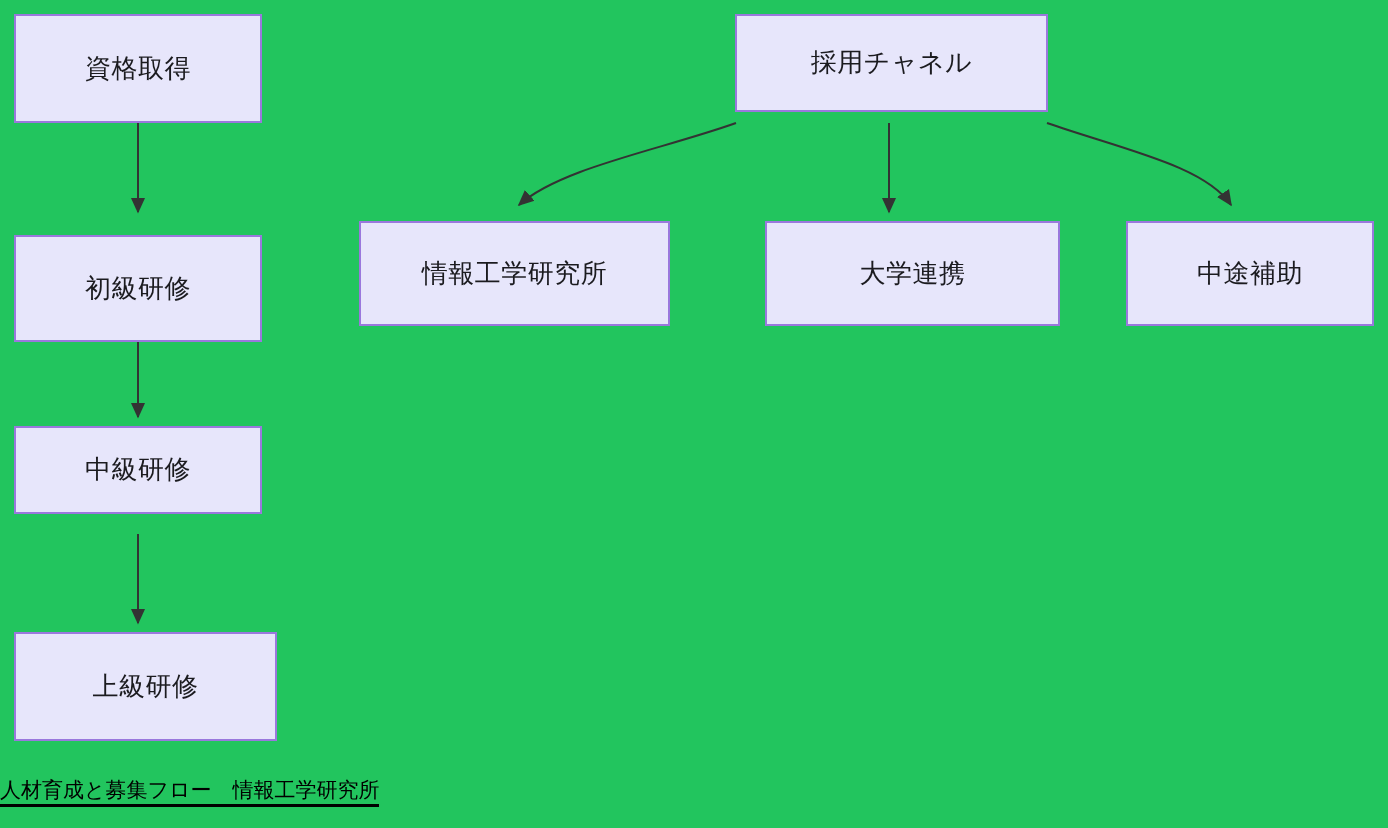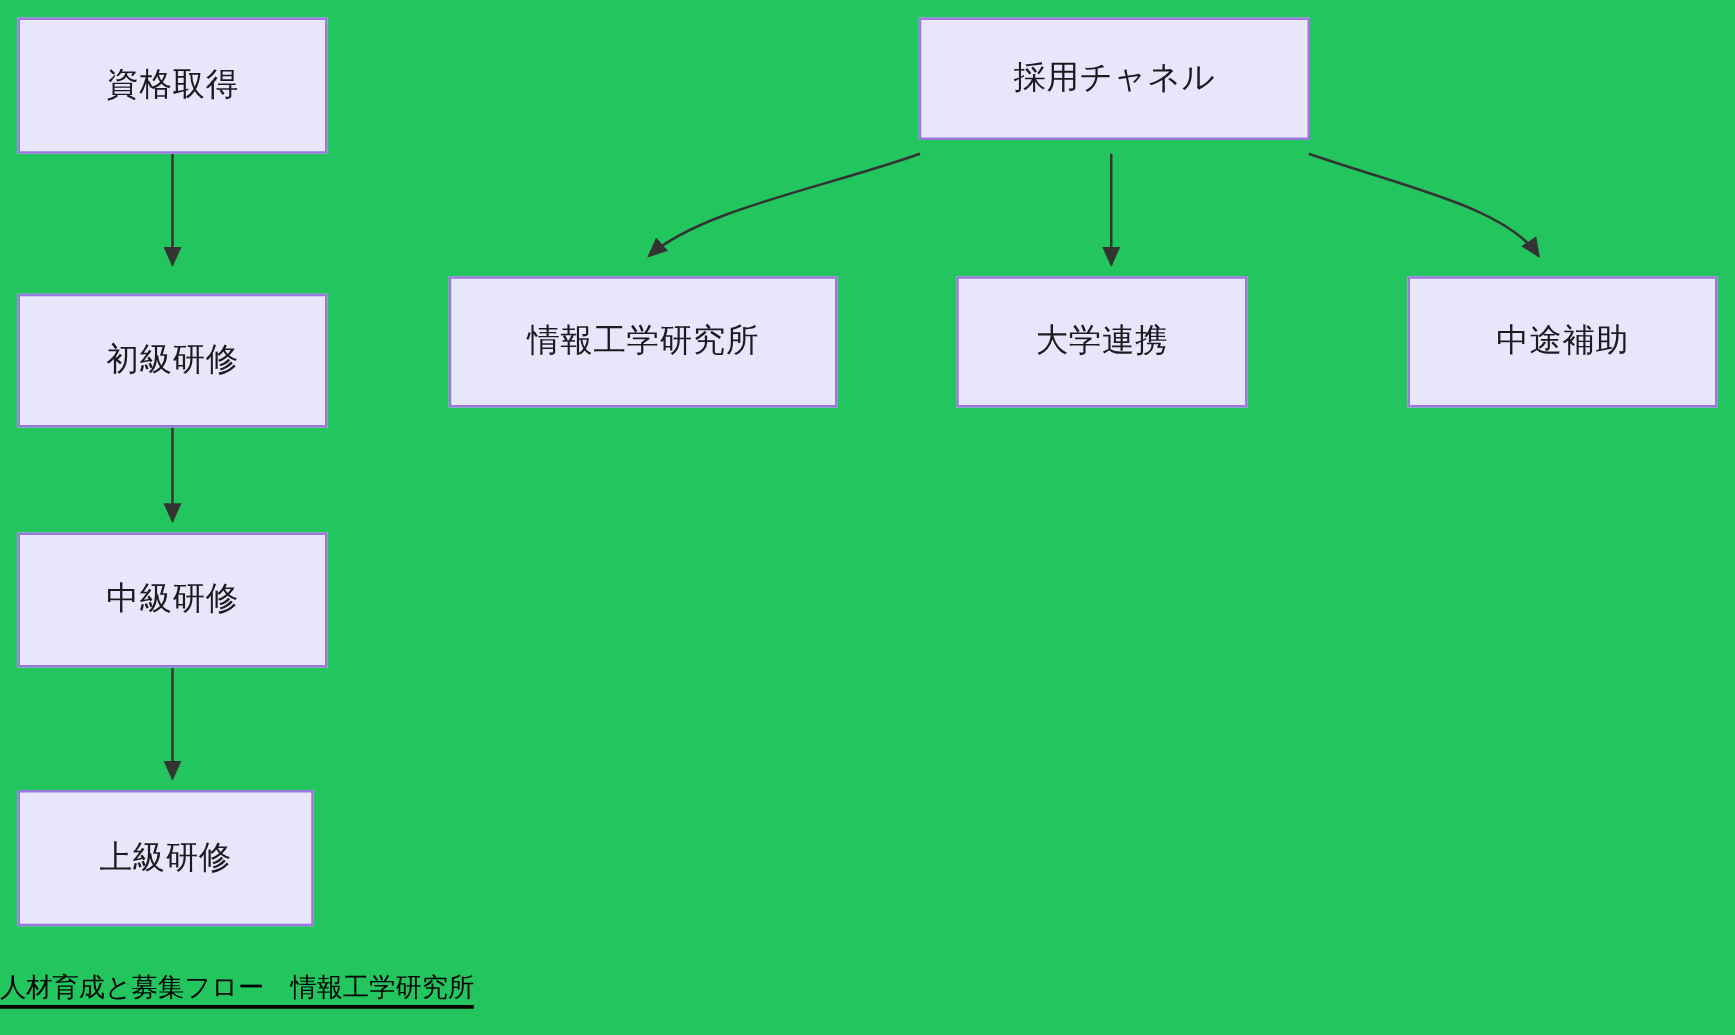--- a/index.html
+++ b/index.html
@@ -87,37 +87,37 @@
   </svg>
 
   <div class="node" style="left:14px; top:14px; width:248px; height:109px;">
     <span class="node-label">資格取得</span>
   </div>
 
   <div class="node" style="left:14px; top:235px; width:248px; height:107px;">
     <span class="node-label">初級研修</span>
   </div>
 
-  <div class="node" style="left:14px; top:426px; width:248px; height:108px;">
+  <div class="node" style="left:14px; top:426px; width:248px; height:88px;">
     <span class="node-label">中級研修</span>
   </div>
 
-  <div class="node" style="left:14px; top:632px; width:237px; height:109px;">
+  <div class="node" style="left:14px; top:632px; width:263px; height:109px;">
     <span class="node-label">上級研修</span>
   </div>
 
   <div class="node" style="left:735px; top:14px; width:313px; height:98px;">
     <span class="node-label">採用チャネル</span>
   </div>
 
   <div class="node" style="left:359px; top:221px; width:311px; height:105px;">
     <span class="node-label">情報工学研究所</span>
   </div>
 
-  <div class="node" style="left:765px; top:221px; width:233px; height:105px;">
+  <div class="node" style="left:765px; top:221px; width:295px; height:105px;">
     <span class="node-label">大学連携</span>
   </div>
 
   <div class="node" style="left:1110px; top:221px; width:248px; height:105px;margin-left:16px;">
     <span class="node-label">中途補助</span>
   </div>
 
   <div id="caption">人材育成と募集フロー　情報工学研究所</div>
 
 </div>

